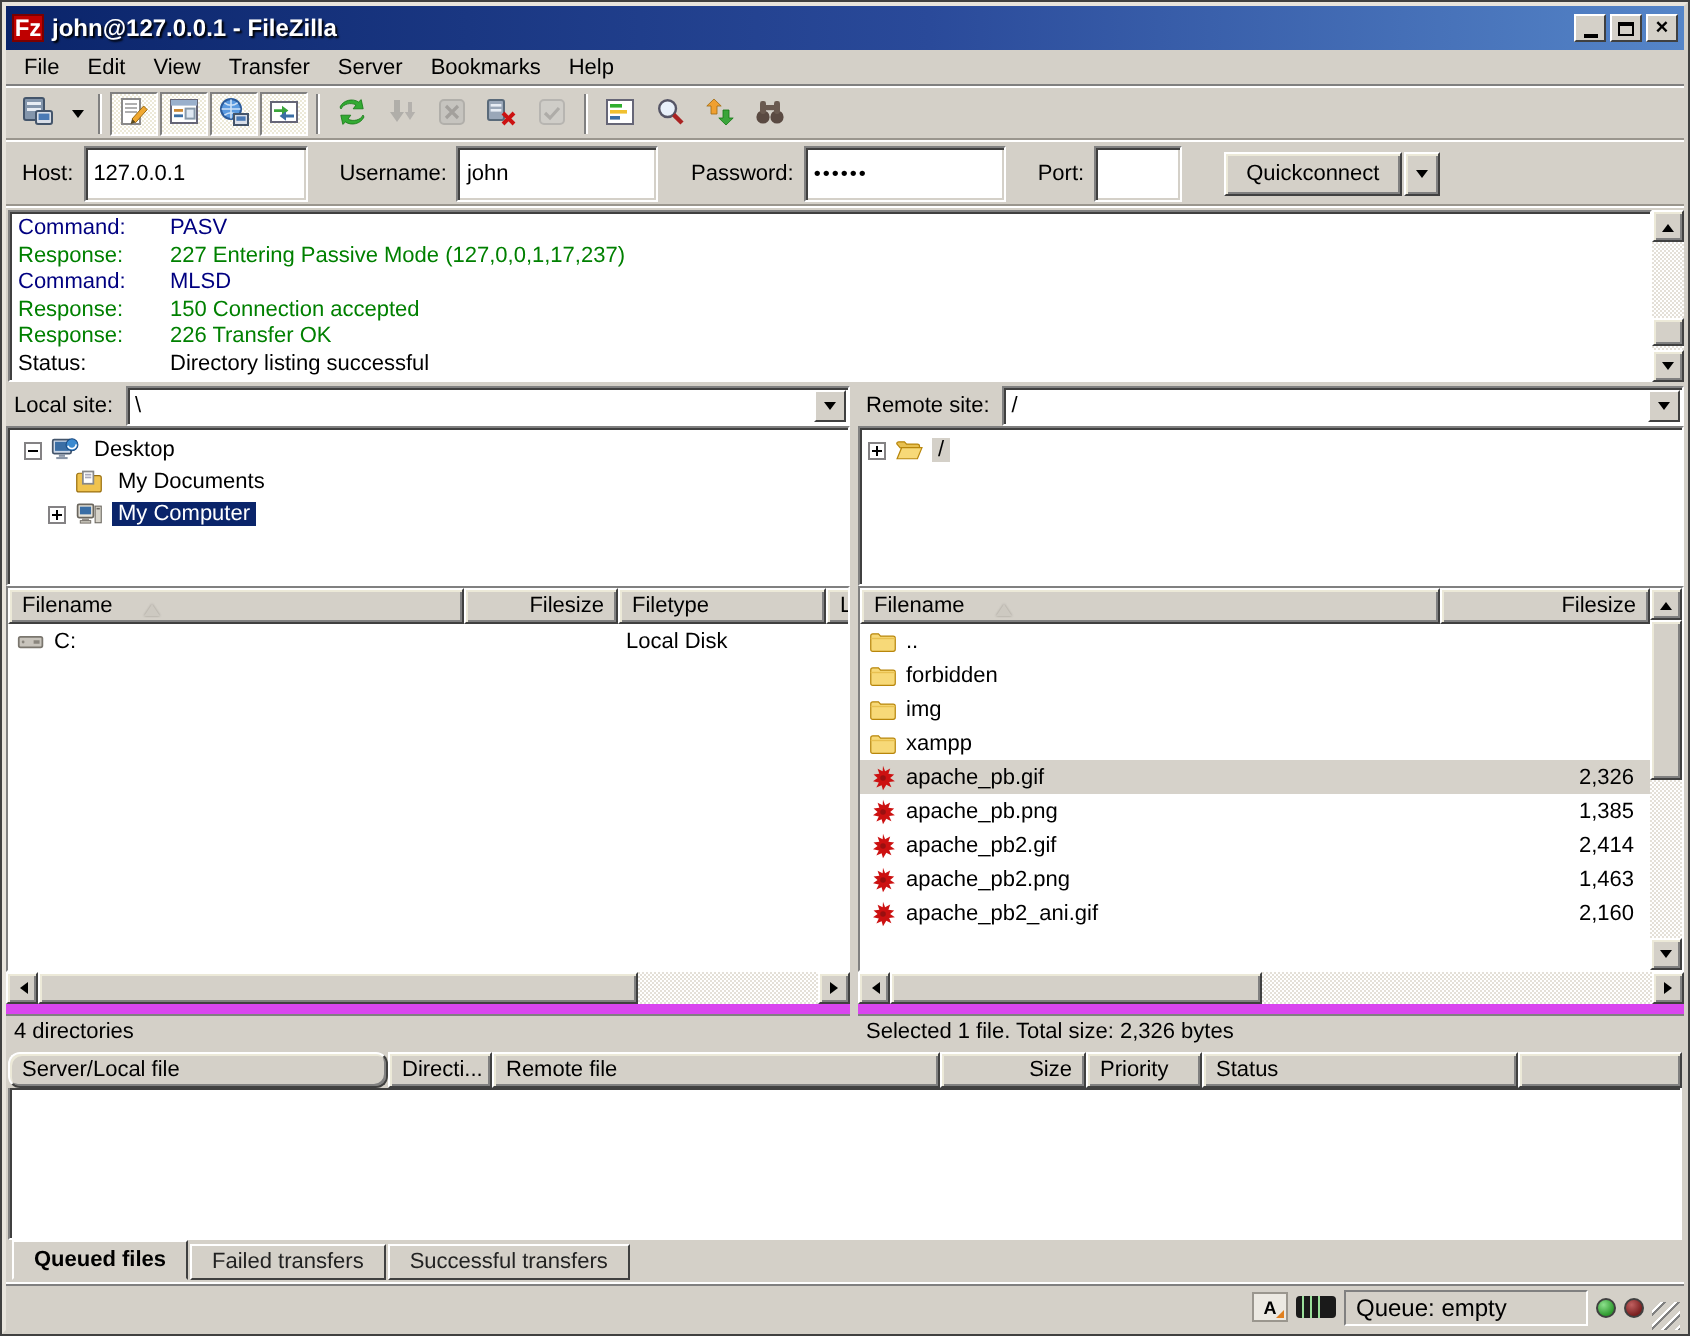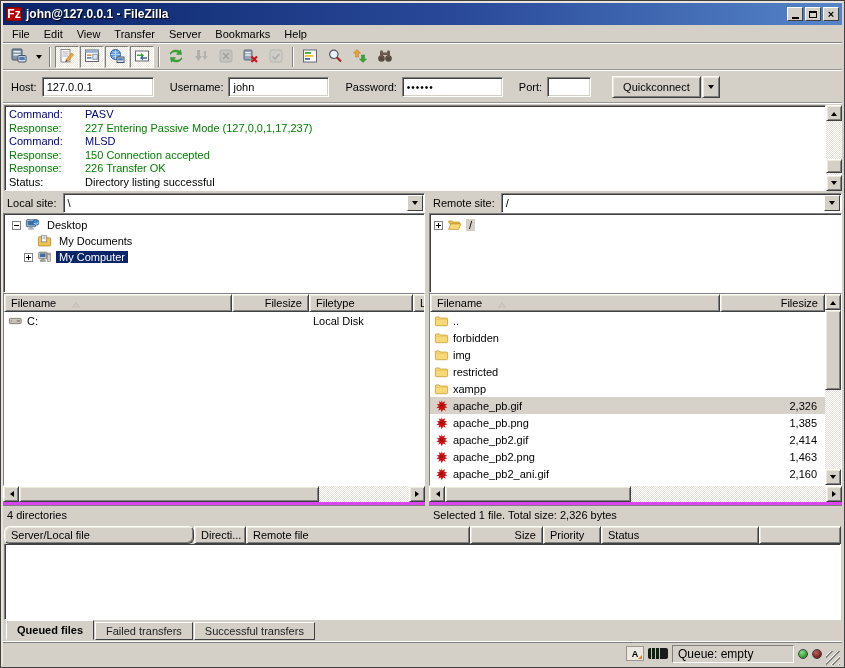--- a/index.html
+++ b/index.html
@@ -33,21 +33,21 @@
   .tb.disabled svg { filter:grayscale(1) opacity(.45); }
   .tbsep { width:2px; height:20px; border-left:1px solid #808080; border-right:1px solid #fff; margin:0 3px; }
   .tbdrop { width:13px; height:22px; display:inline-flex; align-items:center; justify-content:center; }
   .dn { width:0; height:0; border:3px solid transparent; border-top:4px solid #000; margin-top:3px; }
   
   .qc { height:33px; flex:0 0 33px; display:flex; align-items:center; padding-left:8px;
         border-bottom:1px solid #fff; box-shadow:inset 0 -2px 0 -1px #9a968e; }
   .qc label { margin-right:5px; }
   .field { background:#fff; border:1px solid; border-color:#808080 #fff #fff #808080;
            box-shadow:inset 1px 1px 0 #404040, inset -1px -1px 0 #d4d0c8;
-           height:20px; display:inline-flex; align-items:center; padding:0 4px; overflow:hidden; white-space:nowrap; }
+           height:28px; display:inline-flex; align-items:center; padding:0 4px; overflow:hidden; white-space:nowrap; }
   .w110{width:112px;} .w100{width:101px;} .w44{width:44px;}
   .gap16{margin-left:16px;} .gap10{margin-left:21px;}
   .btn { height:22px; background:#d4d0c8; border:1px solid; border-color:#fff #404040 #404040 #fff;
          box-shadow:inset 1px 1px 0 #ece9d8, inset -1px -1px 0 #808080;
          display:inline-flex; align-items:center; justify-content:center; padding:0 10px; }
   .arrowbtn { padding:0 5px; margin-left:1px; }
   .pwd { letter-spacing:1px; font-size:10px; }
   
   .log { height:88px; flex:0 0 88px; background:#d4d0c8; padding:1px 0 1px 1px; display:flex; }
   .loginner { flex:1; background:#fff; border:1px solid; border-color:#808080 #fff #fff #808080;
@@ -107,21 +107,21 @@
                filter:drop-shadow(0 0 .5px #9a968e); }
   .lbody { flex:1; background:#fff; overflow:hidden; }
   .frow { display:flex; align-items:center; height:17px; white-space:nowrap; }
   .frow.sel { background:#d6d2ca; }
   .fcell { display:flex; align-items:center; height:17px; padding:0 4px; overflow:hidden; }
   .fcell.right { justify-content:flex-end; padding-right:8px; }
   .ficon { width:16px; height:14px; flex:0 0 16px; margin-right:3px; }
   .ficon svg { width:15px; height:14px; }
   
   .statusrow { height:23px; flex:0 0 23px; display:flex; }
-  .statuscell { border-top:3px solid #d946ef; box-shadow:inset 0 2px 0 -1px #808080;
+  .statuscell { border-top:5px solid #d946ef; box-shadow:inset 0 2px 0 -1px #808080;
                 display:flex; align-items:center; padding-left:4px; }
   
   .queuewrap { height:95px; flex:0 0 95px; display:flex; flex-direction:column; background:#d4d0c8; padding:1px 1px 0 1px; }
   .qheader { height:18px; flex:0 0 18px; display:flex; }
   .qbody { flex:1; background:#fff; border:1px solid; border-color:#808080 #fff #fff #808080; box-shadow:inset 1px 1px 0 #404040; border-top:none; }
   .tabs { height:21px; flex:0 0 21px; display:flex; align-items:flex-start; padding-left:3px; gap:1px; }
   .tab { height:18px; background:#d4d0c8; border:1px solid; border-color:#fff #404040 #404040 #fff;
          display:inline-flex; align-items:center; padding:0 10px; margin-top:2px; color:#222; }
   .tab.active { height:20px; margin-top:0; font-weight:bold; background:#d4d0c8; border-bottom-color:#d4d0c8; color:#000; }
   
@@ -501,30 +501,20 @@
                   <span>img</span>
                 </span>
                 <span class="fcell right" style="flex: 1 1 0%;"></span>
               </div>
               <div class="frow">
                 <span class="fcell" style="flex: 0 0 290px;">
                   <span class="ficon"><svg viewBox="0 0 16 16" xmlns="http://www.w3.org/2000/svg">
                       <path d="M1 4.5c0-.7.5-1.2 1.2-1.2h3.2l1.2 1.3h7.2c.7 0 1.2.5 1.2 1.2v6.4c0 .7-.5 1.2-1.2 1.2H2.2c-.7 0-1.2-.5-1.2-1.2z" fill="#f7d978" stroke="#b8860b" stroke-width=".7"></path>
                       <path d="M1 6h14" stroke="#e8c050" stroke-width=".8"></path>
                     </svg></span>
-                  <span>restricted</span>
-                </span>
-                <span class="fcell right" style="flex: 1 1 0%;"></span>
-              </div>
-              <div class="frow">
-                <span class="fcell" style="flex: 0 0 290px;">
-                  <span class="ficon"><svg viewBox="0 0 16 16" xmlns="http://www.w3.org/2000/svg">
-                      <path d="M1 4.5c0-.7.5-1.2 1.2-1.2h3.2l1.2 1.3h7.2c.7 0 1.2.5 1.2 1.2v6.4c0 .7-.5 1.2-1.2 1.2H2.2c-.7 0-1.2-.5-1.2-1.2z" fill="#f7d978" stroke="#b8860b" stroke-width=".7"></path>
-                      <path d="M1 6h14" stroke="#e8c050" stroke-width=".8"></path>
-                    </svg></span>
                   <span>xampp</span>
                 </span>
                 <span class="fcell right" style="flex: 1 1 0%;"></span>
               </div>
               <div class="frow sel">
                 <span class="fcell" style="flex: 0 0 290px;">
                   <span class="ficon"><svg viewBox="0 0 16 16" xmlns="http://www.w3.org/2000/svg">
                       <path d="M8 1l1.2 3.1 2.9-1.5-1 3 3.3.4-2.3 2 2.7 1.8-3.3.5 1.3 3-2.9-1.4L8 15l-.8-2.9-3 1.3 1.4-2.9-3.3-.6L4.9 8 2.6 6l3.3-.4-1-2.9 2.9 1.4z" fill="#cc1111"></path>
                       <circle cx="8" cy="8" r="1.6" fill="#991010"></circle>
                     </svg></span>

